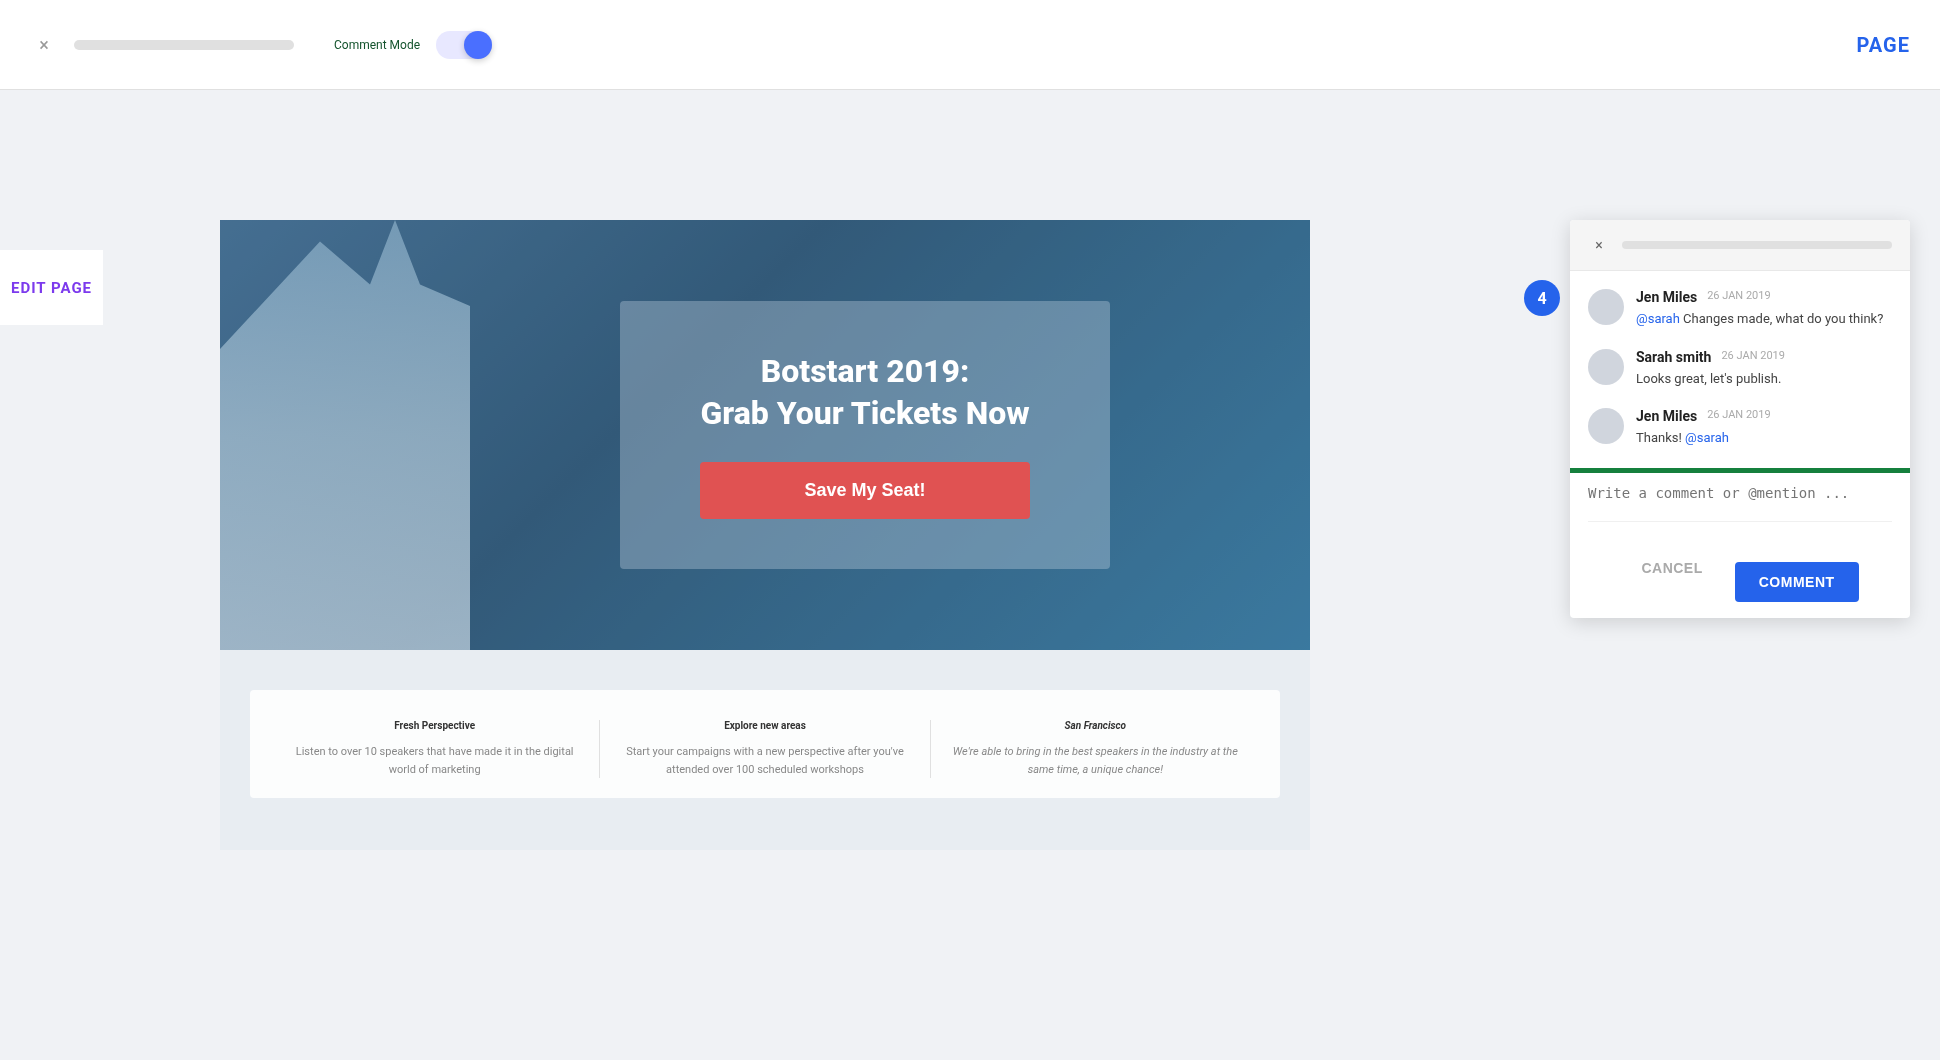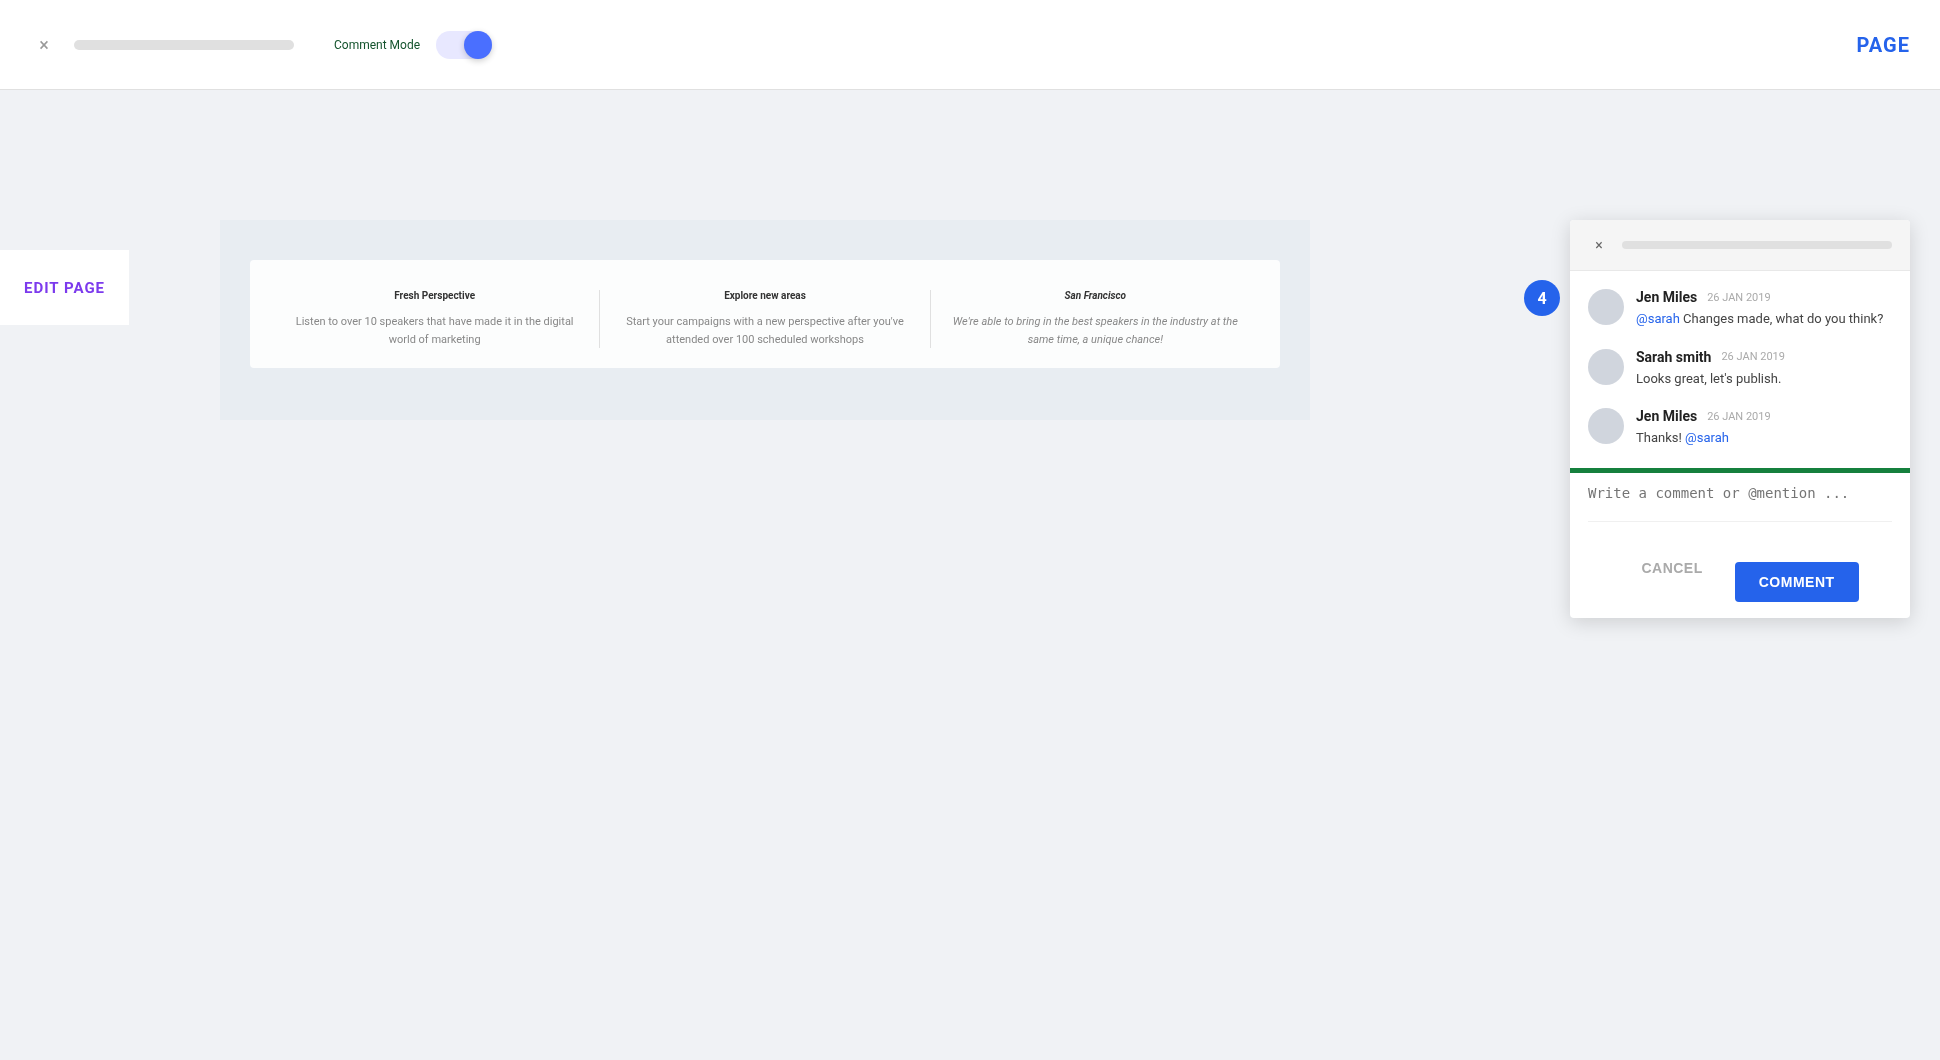--- a/index.html
+++ b/index.html
@@ -95,21 +95,21 @@
       padding: 40px 0;
       overflow: hidden;
     }
 
     
     .edit-page-tab {
       position: absolute;
       left: 0;
       top: 160px;
       background: #fff;
-      padding: 28px 24px;
+      padding: 28px 11px;
       cursor: pointer;
       z-index: 50;
     }
     .edit-page-tab span {
       color: #7c3aed;
       font-size: 15px;
       font-weight: 700;
       letter-spacing: 1px;
       writing-mode: horizontal-tb;
     }
@@ -257,21 +257,21 @@
     .comment-avatar {
       width: 36px;
       height: 36px;
       border-radius: 50%;
       background: #d0d5dd;
       flex-shrink: 0;
     }
     .comment-body {}
     .comment-meta {
       display: flex;
-      align-items: center;
+      align-items: flex-start;
       gap: 10px;
       margin-bottom: 4px;
     }
     .comment-author {
       font-size: 14px;
       font-weight: 700;
       color: #222;
     }
     .comment-date {
       font-size: 11px;
@@ -367,20 +367,31 @@
 </div>
 
 <div class="canvas-area">
 
   <div class="edit-page-tab">
     <span>EDIT PAGE</span>
   </div>
 
   <div class="preview-container">
 
+    <div class="hero-section">
+      <div class="hero-overlay"></div>
+      <div class="hero-building"></div>
+      <div class="hero-content">
+        <div class="hero-title">
+          <div>Botstart 2019:</div>
+          <div>Grab Your Tickets Now</div>
+        </div>
+        <button class="hero-cta">Save My Seat!</button>
+      </div>
+    </div>
 
     <div class="features-section">
       <div class="features-overlay">
         <div class="feature-item">
           <div class="feature-title">Fresh Perspective</div>
           <div class="feature-text">Listen to over 10 speakers that have made it in the digital world of marketing</div>
         </div>
         <div class="feature-item">
           <div class="feature-title">Explore new areas</div>
           <div class="feature-text">Start your campaigns with a new perspective after you've attended over 100 scheduled workshops</div>

